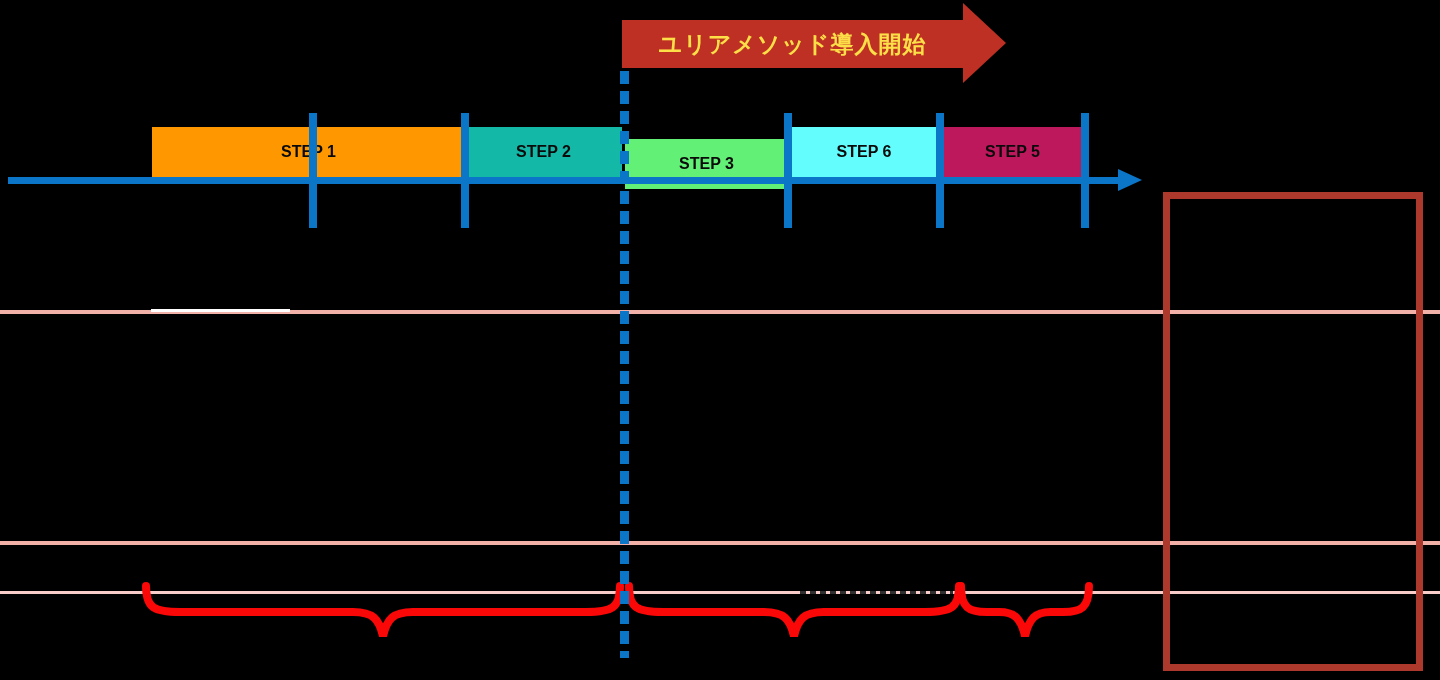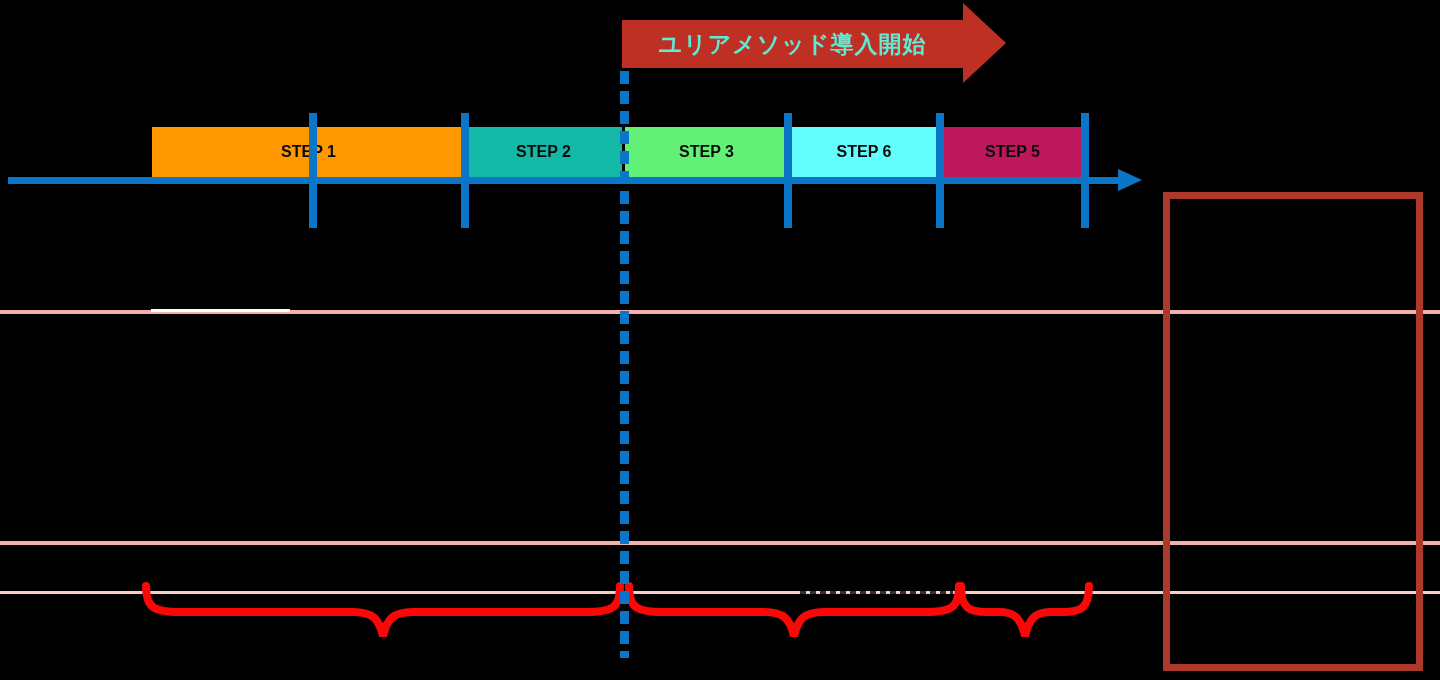--- a/index.html
+++ b/index.html
@@ -35,21 +35,21 @@
   .brace-svg path{fill:none;stroke-width:8;stroke-linecap:round;}
 
   .highlight-box{position:absolute;z-index:5;background:transparent;border-style:solid;border-width:7px;}
 </style>
 </head>
 <body>
 
 <div class="stage" id="stage">
 
   <div class="banner-body" style="background: rgb(190, 48, 36);">
-    <span class="banner-label" style="color: #5eead4;">ユリアメソッド導入開始</span>
+    <span class="banner-label" style="color: #fde047;">ユリアメソッド導入開始</span>
   </div>
   <div class="banner-head" style="border-left-color: rgb(190, 48, 36);"></div>
 
   <div class="axis-line" style="background: rgb(11, 118, 200);"></div>
   <div class="axis-head" style="border-left-color: rgb(11, 118, 200);"></div>
 
   <div class="phase-divider" style="background: repeating-linear-gradient(rgb(11, 118, 200) 0px, rgb(11, 118, 200) 13px, transparent 13px, transparent 20px);"></div>
 
   <svg class="brace-svg" id="brace-svg" viewBox="0 0 1440 680">
       <path d="M 146,586 C 146,608 154,612 180,612 L 353,612 C 373,612 379,619 383,636 C 387,619 393,612 413,612 L 586,612 C 612,612 620,608 620,586" stroke="#FA0707"></path>
@@ -58,21 +58,21 @@
     </svg>
 
   <div class="highlight-box" style="left: 1163px; top: 192px; width: 246px; height: 465px; border-color: rgb(172, 57, 43);"></div>
 
 <div class="step-bar" style="left: 152px; width: 313px; background: rgb(255, 152, 0);">
       <span class="step-label">STEP 1</span>
     </div>
     <div class="step-bar" style="left: 465px; width: 157px; background: #14b8a6;">
       <span class="step-label">STEP 2</span>
     </div>
-    <div class="step-bar" style="left: 625px; width: 163px; background: rgb(99, 240, 119);">
+    <div class="step-bar" style="left: 625px; width: 163px; background: rgb(99, 240, 119); margin-top: 12px;">
       <span class="step-label">STEP 3</span>
     </div>
     <div class="step-bar" style="left: 788px; width: 152px; background: rgb(99, 253, 253);">
       <span class="step-label">STEP 6</span>
     </div>
     <div class="step-bar" style="left: 940px; width: 145px; background: #be185d;">
       <span class="step-label">STEP 5</span>
     </div>
     <div class="tick" style="left: 309px; background: rgb(11, 118, 200);"></div>
     <div class="tick" style="left: 461px; background: rgb(11, 118, 200);"></div>

